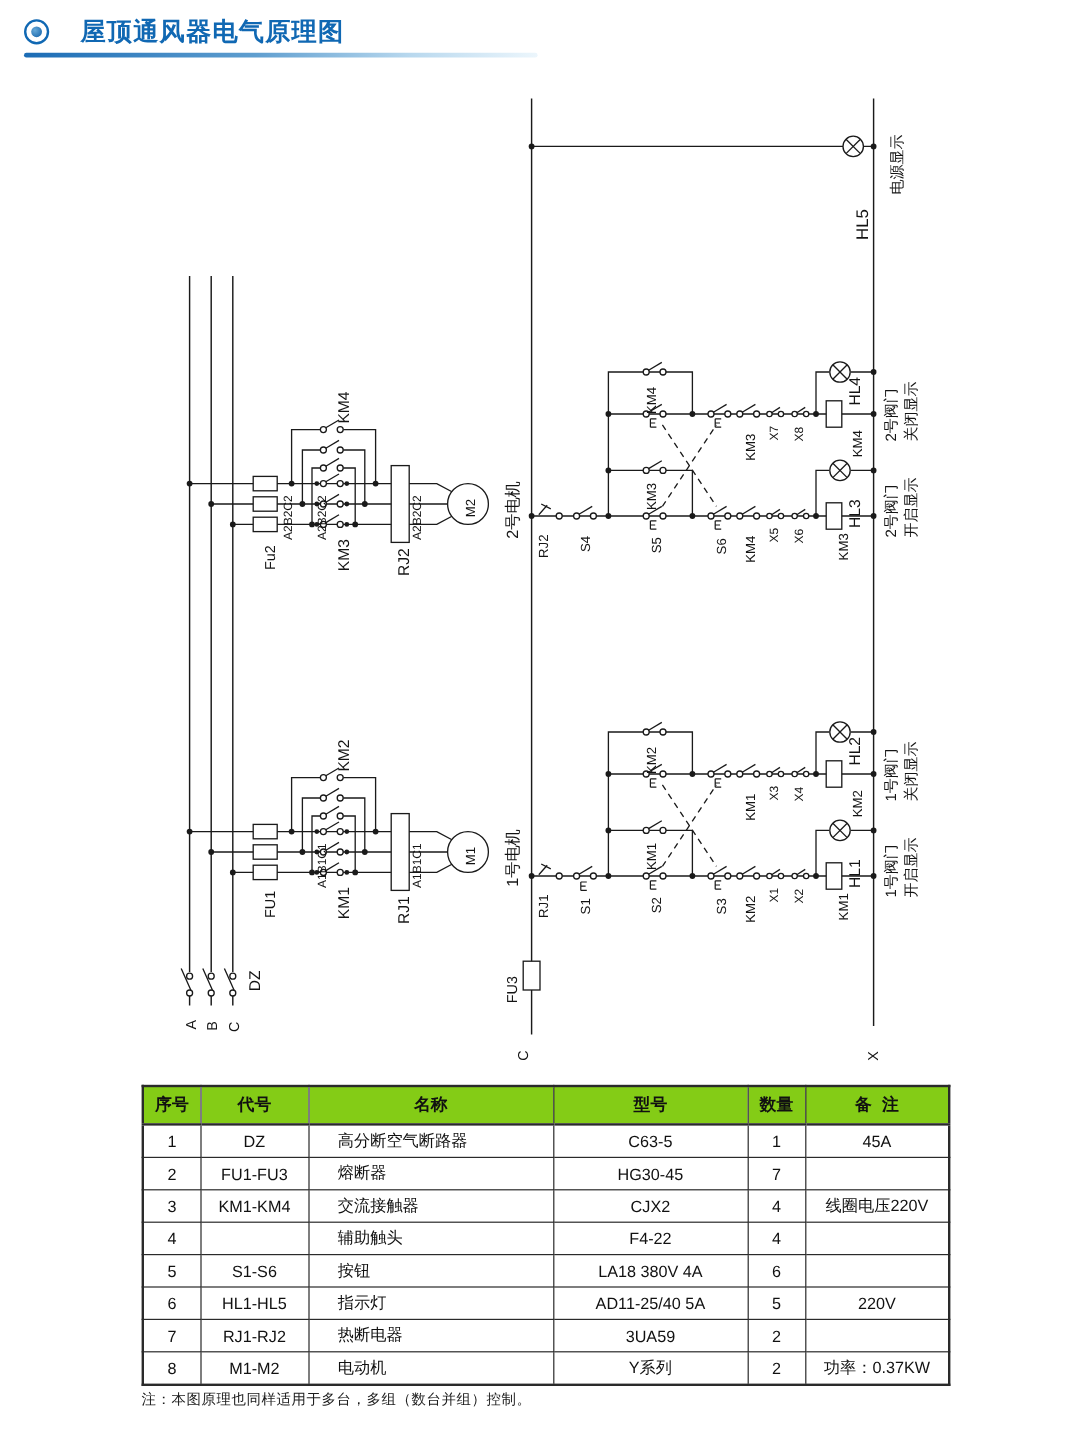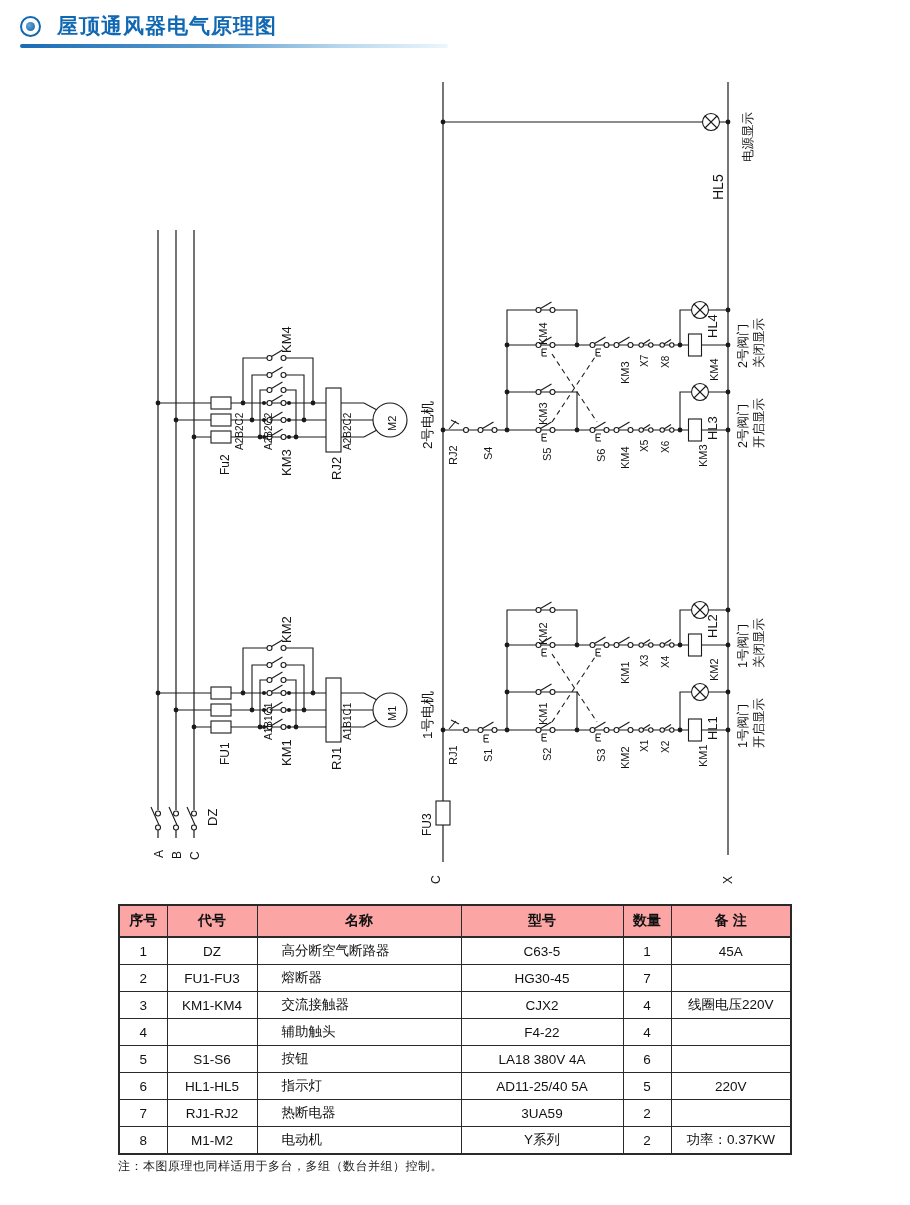--- a/index.html
+++ b/index.html
@@ -1,27 +1,27 @@
 <!DOCTYPE html>
 <html><head>
 <meta charset="utf-8">
 <style>
   html,body{margin:0;padding:0;background:#fff;}
   body{width:910px;height:1205px;position:relative;font-family:"Liberation Sans",sans-serif;}
   .title-wrap{position:absolute;left:20px;top:12px;width:428px;}
-  .title-row{display:flex;align-items:center;gap:16px;}
+  .title-row{display:flex;align-items:center;gap:26px;}
   .title-icon{width:17px;height:17px;border:2px solid #1068b3;border-radius:50%;display:flex;align-items:center;justify-content:center;}
   .title-icon .dot{width:9px;height:9px;border-radius:50%;background:radial-gradient(circle at 35% 35%, #66a9d8, #0f5ea6);}
   .title-text{font-size:21px;font-weight:bold;color:#1068b3;letter-spacing:1px;white-space:nowrap;}
   .title-rule{margin-top:4px;height:4px;background:linear-gradient(90deg,#1b6cb5 0%,#5f9ecf 45%,#b8d8ee 75%,#ecf6fc 100%);border-radius:2px;}
   svg text{font-family:"Liberation Sans",sans-serif;fill:#141414;}
   .tbl-wrap{position:absolute;left:118px;top:904px;width:672px;}
   table{border-collapse:collapse;width:100%;table-layout:fixed;}
   th,td{border:1px solid #2a2a2a;font-size:13.5px;color:#111;text-align:center;height:26px;padding:0 2px;overflow:hidden;white-space:nowrap;}
-  th{background:#fca5a5;height:30px;font-weight:bold;border-bottom:2px solid #2a2a2a;font-size:14px;}
+  th{background:#84cc16;height:30px;font-weight:bold;border-bottom:2px solid #2a2a2a;font-size:14px;font-family:Liberation Mono, monospace;}
   table{border:2px solid #2a2a2a;}
   td.name{text-align:left;padding-left:24px;}
   .note{position:absolute;left:118px;top:1158px;font-size:12px;color:#1b1b1b;letter-spacing:0.5px;}
 </style>
 </head>
 <body>
 
 <div class="title-wrap">
   <div class="title-row">
     <span class="title-icon">

